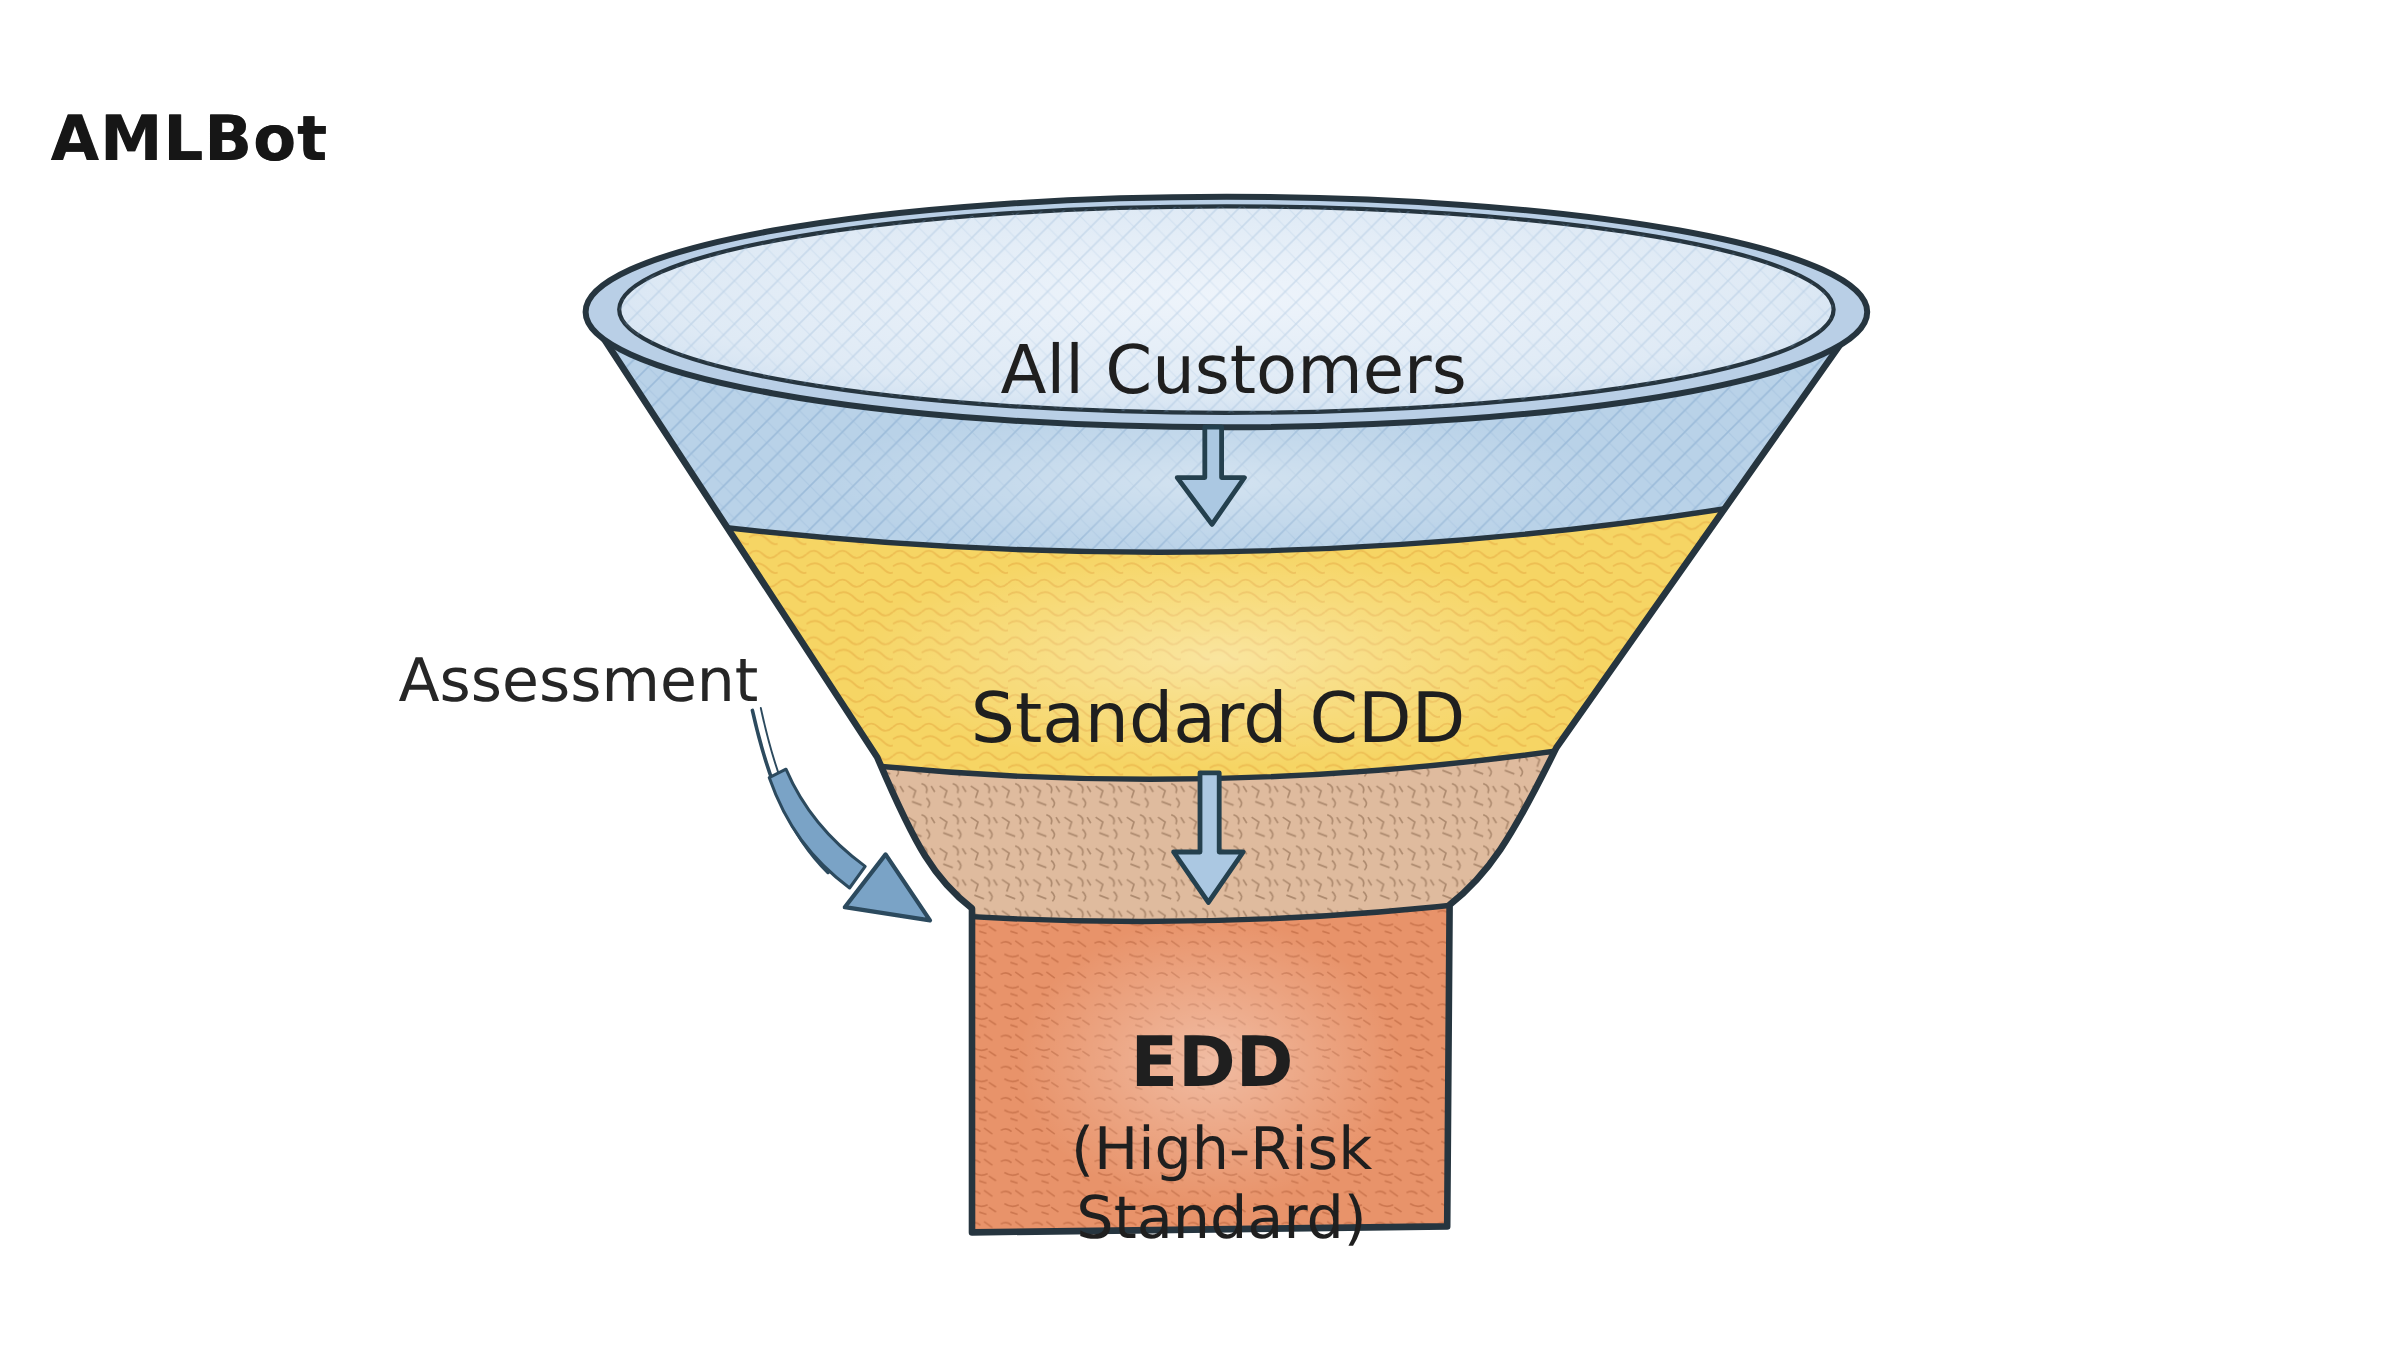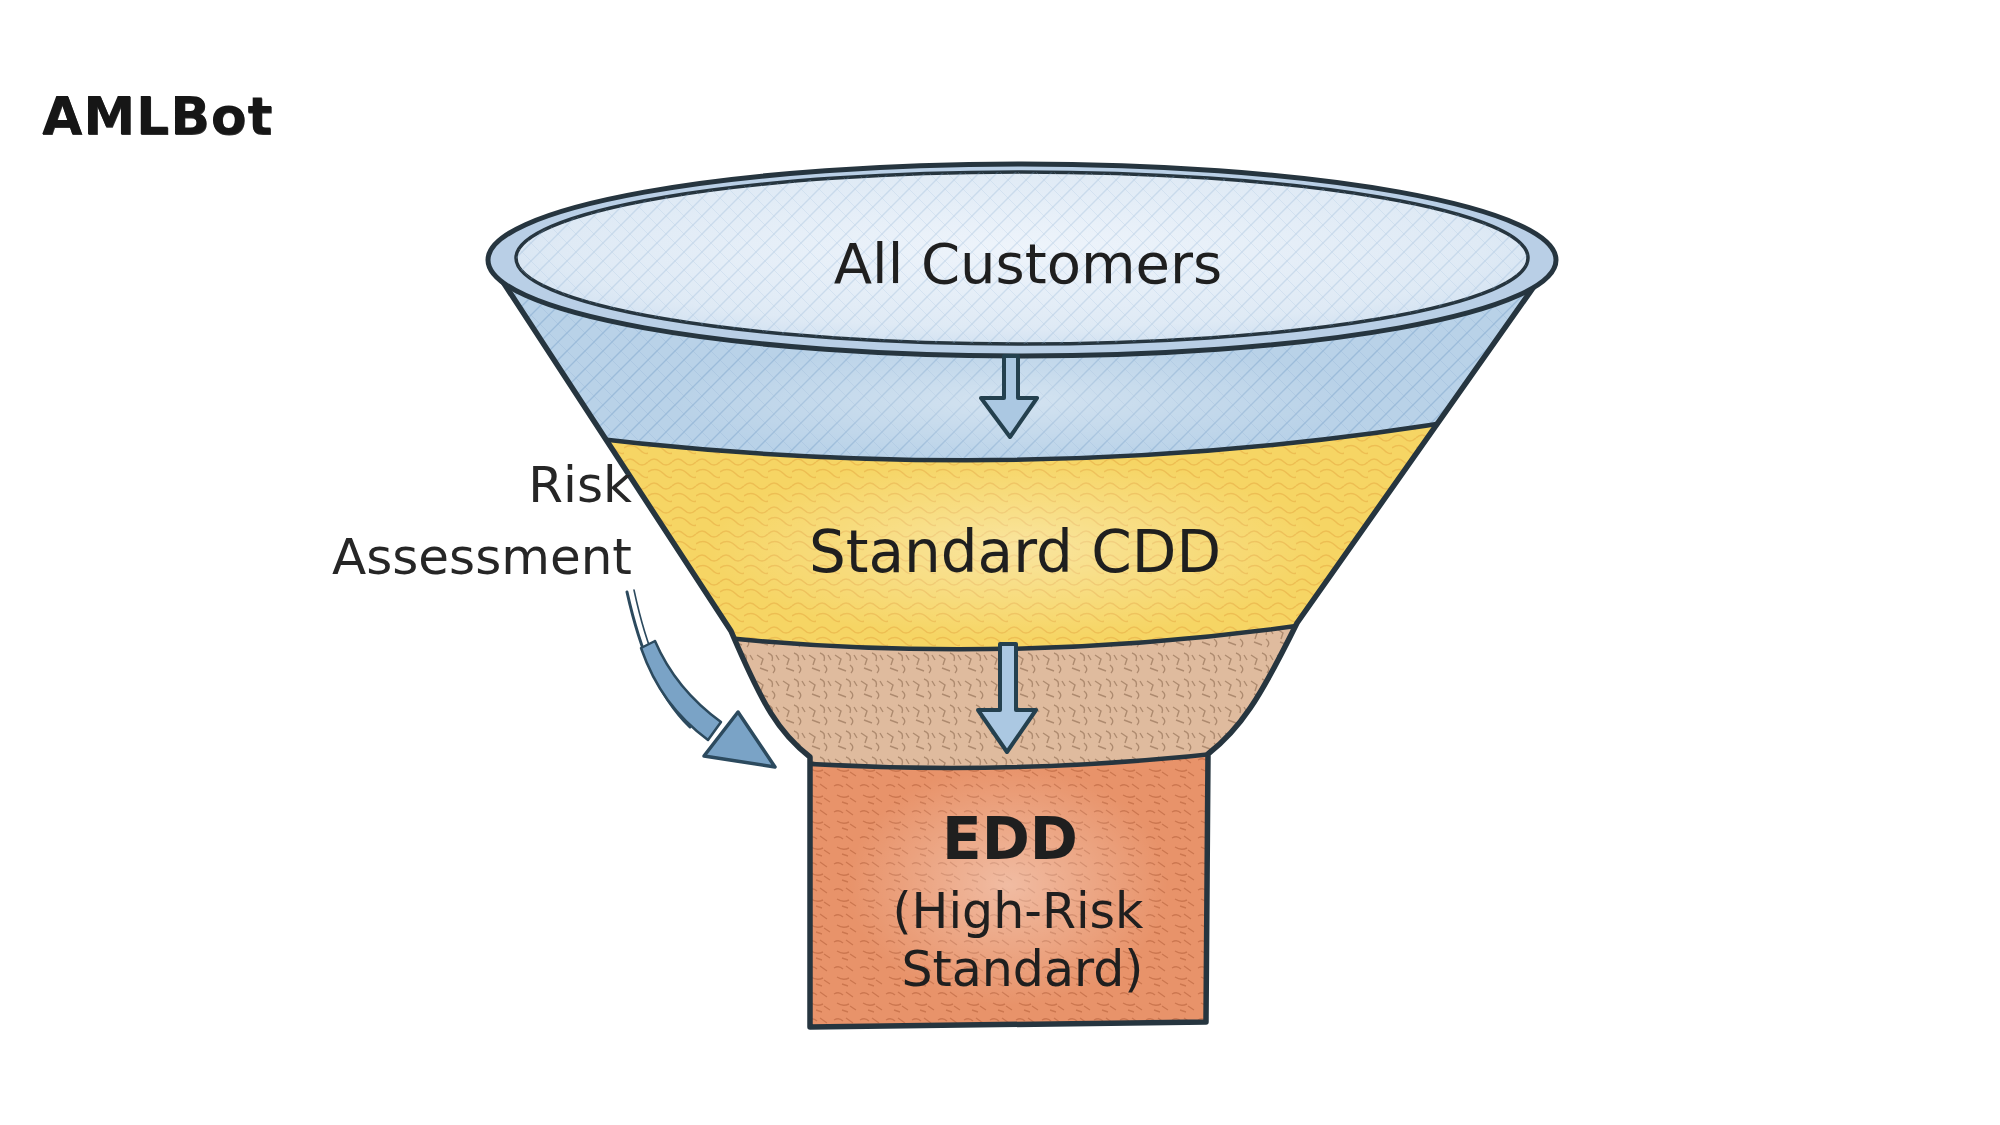--- a/index.html
+++ b/index.html
@@ -15,22 +15,23 @@
     left:42px;top:44px;
     font-size:52px;font-weight:900;letter-spacing:1px;
     color:#161616;
     text-shadow:0.5px 0.5px 0 #333;
     margin-top:42px;
   }
   .lbl{
     transform:translate(-50%,-50%);
     color:#1f1f1f;
     white-space:nowrap;
-    text-align:right;
+    text-align:center;
     font-weight:500;
+    margin-top:46px;
   }
   .lbl-all{left:1028px;top:263px;font-size:56px;}
   .lbl-cdd{left:1015px;top:552px;font-size:58px;}
   .lbl-edd{left:1010px;top:839px;font-size:58px;font-weight:600;}
   .lbl-edd-sub{left:1018px;top:941px;font-size:49px;line-height:58px;}
   .lbl-risk{left:482px;top:521px;font-size:50px;line-height:72px;color:#262626;}
   svg{display:block;}
 </style>
 </head>
 <body>
@@ -111,17 +112,16 @@
   <div class="abs lbl lbl-cdd">Standard CDD</div>
 
   <div class="abs lbl lbl-edd">EDD</div>
 
   <div class="abs lbl lbl-edd-sub">
     <div>(High-Risk</div>
     <div>Standard)</div>
   </div>
 
   <div class="abs lbl lbl-risk">
-    <div>Risk</div>
     <div>Assessment</div>
   </div>
 
 </div>
 
 </body></html>

